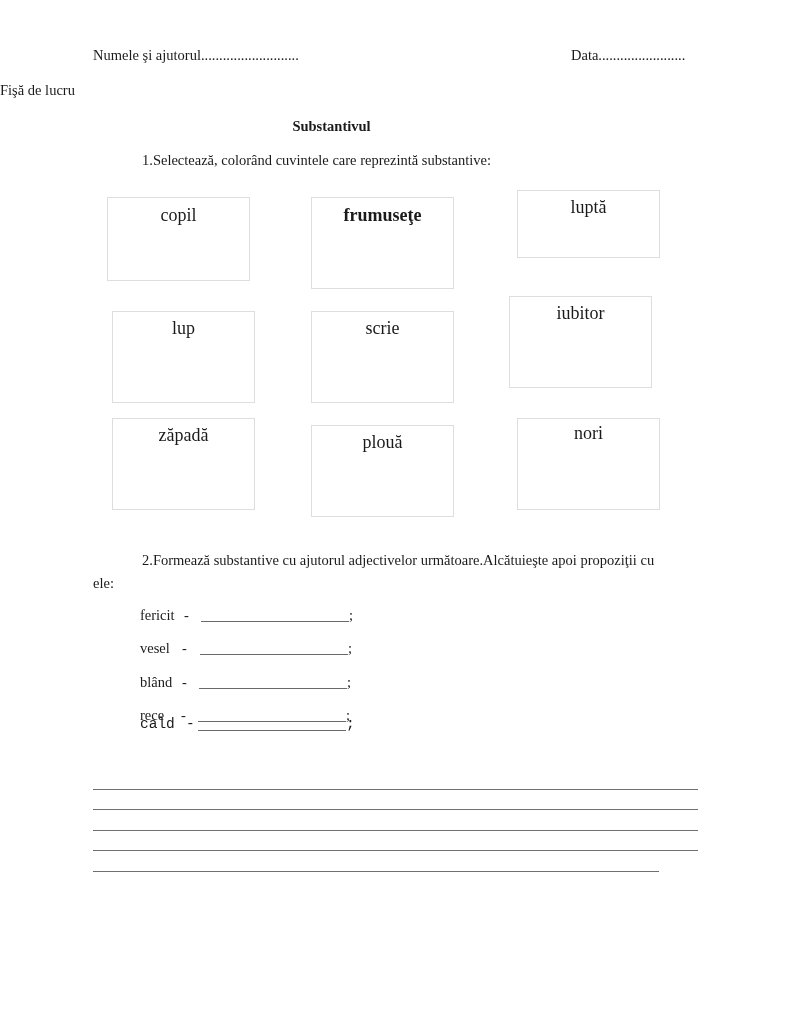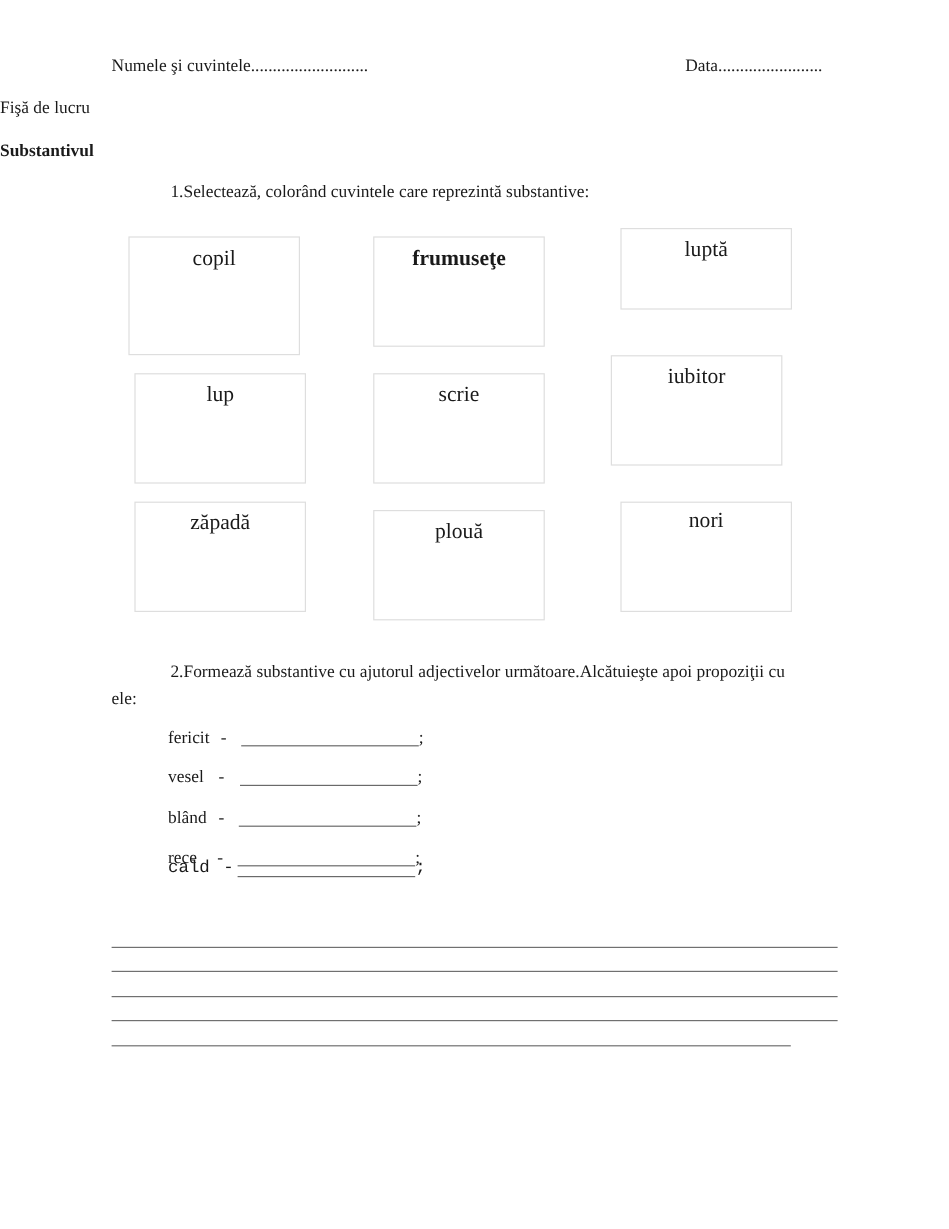--- a/index.html
+++ b/index.html
@@ -13,21 +13,21 @@
       position: relative;
       overflow: hidden;
       font-family: "Liberation Serif", serif;
       color: #1a1a1a;
     }
     .abs { position: absolute; white-space: nowrap; }
     .t14 { font-size: 14.5px; line-height: 17px; }
     .name-line { left: 93px; top: 47px; }
     .date-line { left: 571px; top: 47px; }
     .sheet-title { left: 0; width: 791px; text-align: left; top: 82px; }
-    .subject-title { left: 0; width: 663px; top: 118px; font-weight: bold; }
+    .subject-title { left: 0; width: 663px; text-align: center; top: 118px; font-weight: bold; }
     .ex1-instr { left: 142px; top: 152px; }
 
     .word-box {
       position: absolute;
       border: 1px solid #dedede;
       box-sizing: border-box;
       background: #fff;
       text-align: center;
       font-size: 18px;
       line-height: 20px;
@@ -51,29 +51,29 @@
     .write-line {
       position: absolute;
       left: 93px;
       height: 0;
       border-bottom: 1px solid #707070;
     }
   </style>
 </head>
 <body>
 
-<div class="abs t14 name-line">Numele şi cuvintele...........................</div>
+<div class="abs t14 name-line">Numele şi ajutorul...........................</div>
 <div class="abs t14 date-line">Data........................</div>
 
 <div class="abs t14 sheet-title">Fişă de lucru</div>
 <div class="abs t14 subject-title">Substantivul</div>
 
 <div class="abs t14 ex1-instr">1.Selectează, colorând cuvintele care reprezintă substantive:</div>
 
-<div class="word-box" style="left:107px;top:197px;width:143px;height:99px;">
+<div class="word-box" style="left:107px;top:197px;width:143px;height:84px;">
   <span>copil</span>
 </div>
 <div class="word-box" style="left:311px;top:197px;width:143px;height:92px;font-weight:bold;">
   <span>frumuseţe</span>
 </div>
 <div class="word-box" style="left:517px;top:190px;width:143px;height:68px;padding-top:6px;">
   <span>luptă</span>
 </div>
 
 <div class="word-box" style="left:112px;top:311px;width:143px;height:92px;padding-top:6px;">

